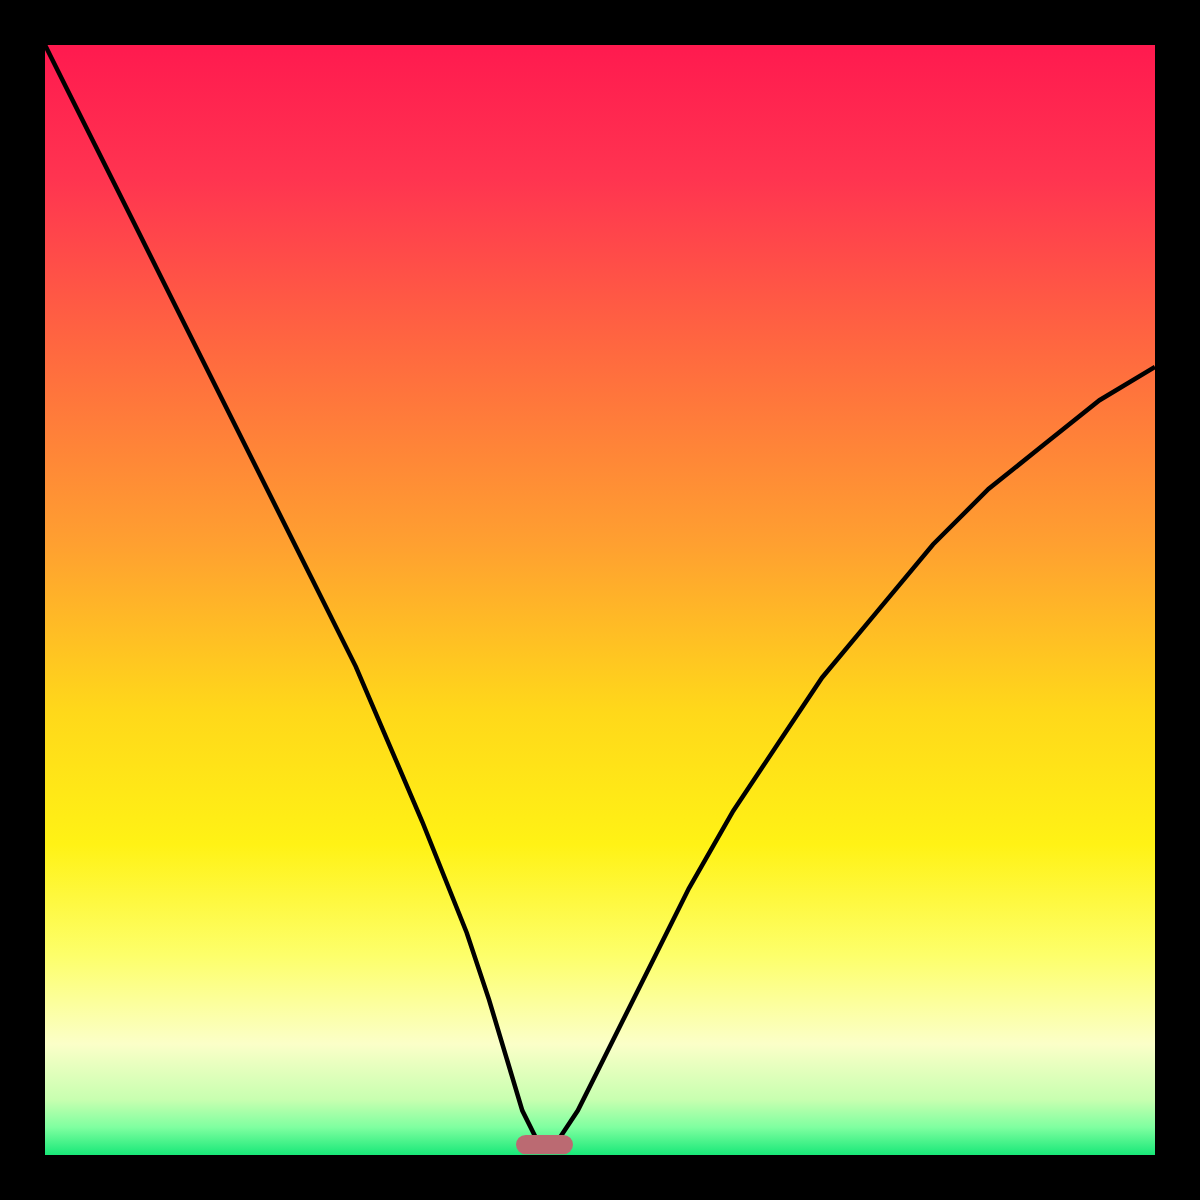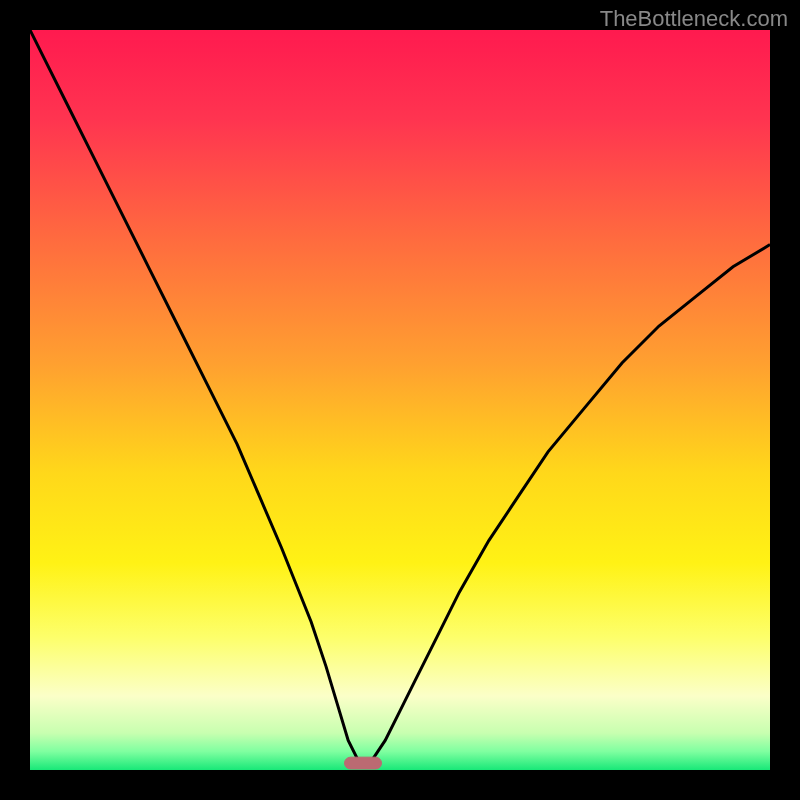--- a/index.html
+++ b/index.html
@@ -35,21 +35,20 @@
     z-index: 10;
   }
   svg {
     display: block;
   }
 </style>
 </head>
 <body>
 
 <div class="outer">
-  <div class="attribution">TheBottleneck.com</div>
   <div class="plot-area">
     <svg id="plot-svg" width="740" height="740" viewBox="0 0 740 740">
       <defs>
         <linearGradient id="bg-grad" x1="0" y1="0" x2="0" y2="1">
             <stop offset="0%" stop-color="#ff1a4f"></stop>
             <stop offset="12%" stop-color="#ff3450"></stop>
             <stop offset="28.000000000000004%" stop-color="#ff6a3f"></stop>
             <stop offset="45%" stop-color="#ffa030"></stop>
             <stop offset="60%" stop-color="#ffd81a"></stop>
             <stop offset="72%" stop-color="#fff215"></stop>

